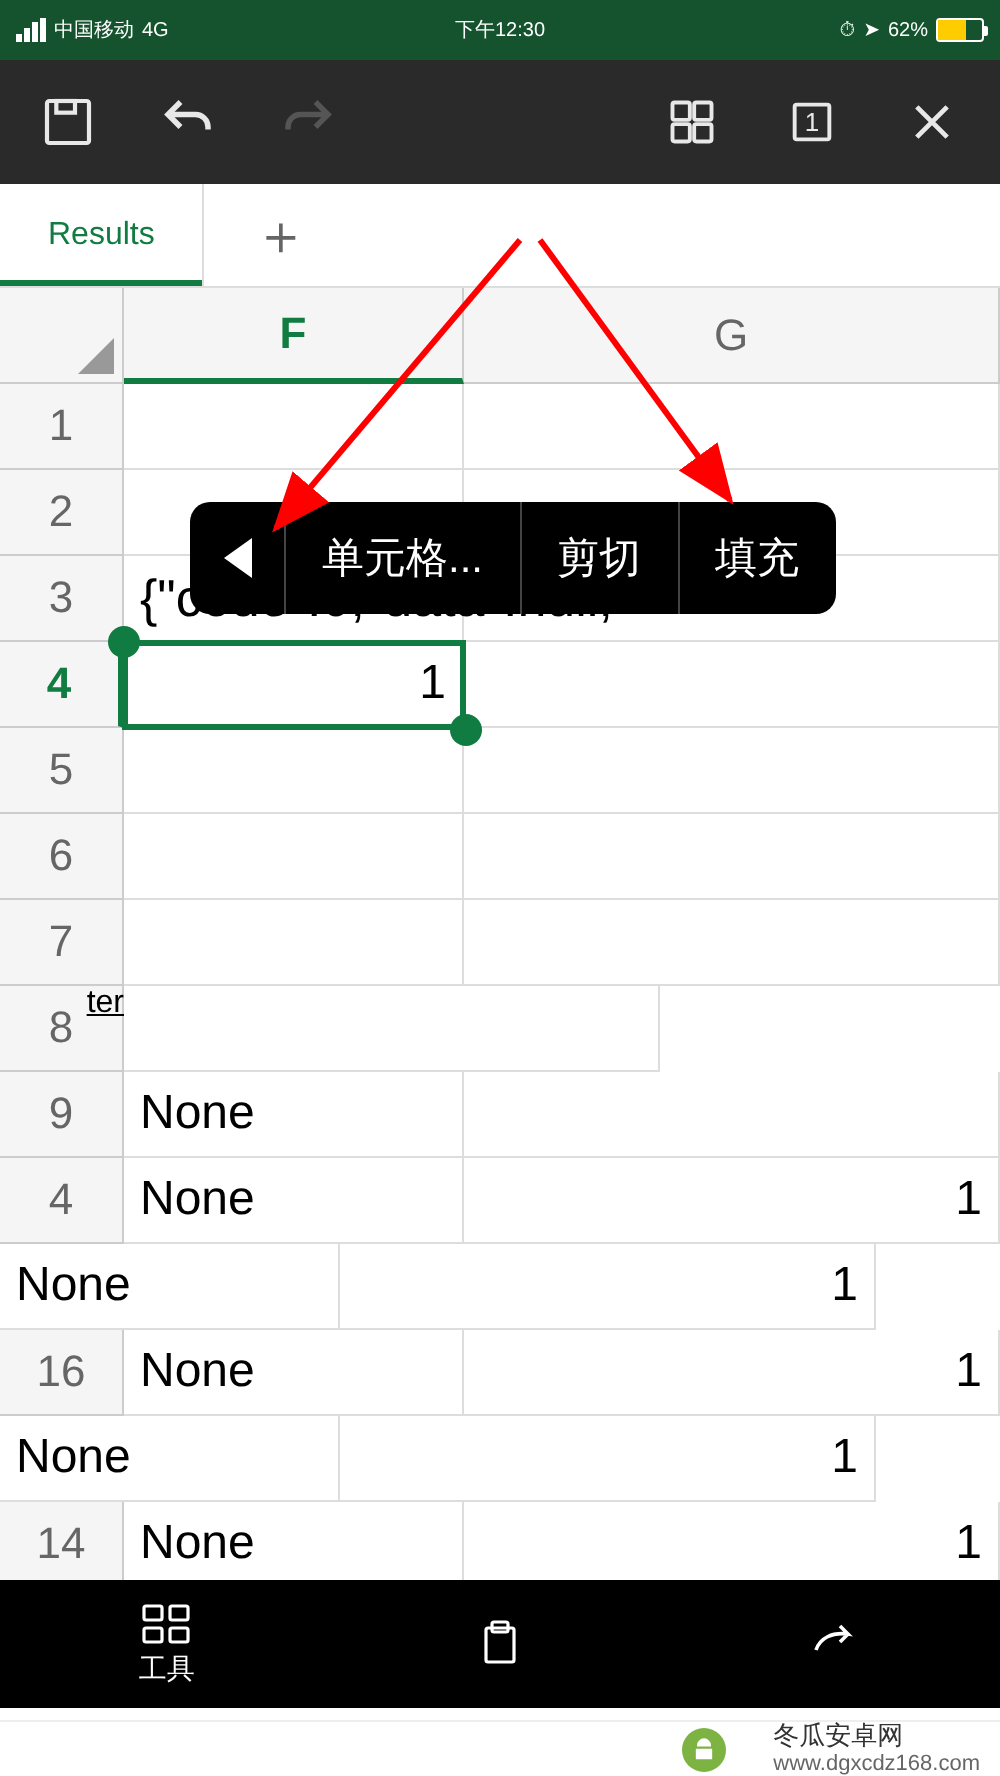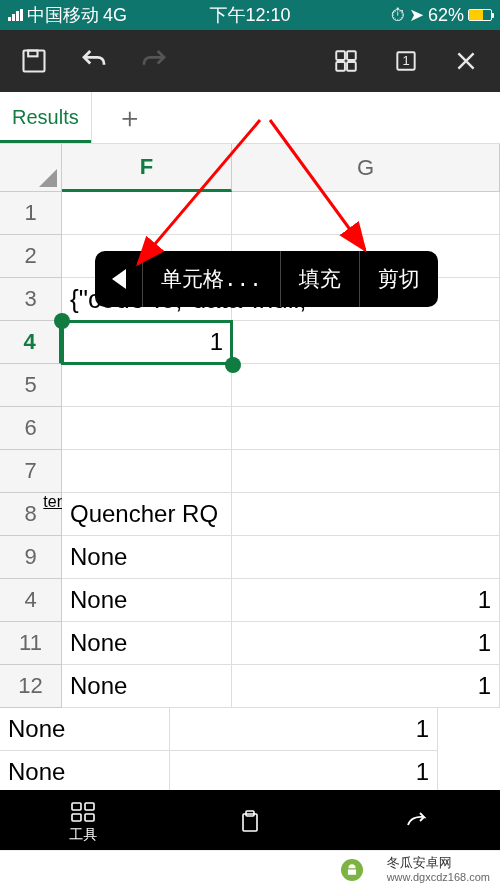--- a/index.html
+++ b/index.html
@@ -12,26 +12,26 @@
       width: 500px;
       height: 888px;
       background: #fff;
       position: relative;
       overflow: hidden;
     }
     
     
     .status-bar {
       height: 30px;
-      background: #0f766e;
+      background: #14532d;
       color: #fff;
       display: flex;
       align-items: center;
       padding: 0 8px;
-      font-size: 18px;
+      font-size: 10px;
       justify-content: space-between;
     }
     .status-left {
       display: flex;
       align-items: center;
       gap: 4px;
     }
     .signal-bars {
       display: flex;
       align-items: flex-end;
@@ -102,24 +102,24 @@
     }
     .icon.disabled { color: #555; }
     
     
     .tab-bar {
       height: 52px;
       display: flex;
       border-bottom: 1px solid #ddd;
     }
     .tab {
-      padding: 0 12px;
-      display: flex;
-      align-items: center;
-      font-size: 20px;
+      padding: 0 24px;
+      display: flex;
+      align-items: center;
+      font-size: 16px;
       position: relative;
     }
     .tab.active {
       color: #107c41;
     }
     .tab.active::after {
       content: '';
       position: absolute;
       bottom: 0;
       left: 0;
@@ -272,21 +272,20 @@
       content: '';
       border-top: 10px solid transparent;
       border-bottom: 10px solid transparent;
       border-right: 14px solid #fff;
     }
     .ctx-item {
       padding: 14px 18px;
       color: #fff;
       font-size: 21px;
       border-right: 1px solid #444;
-      font-family: Liberation Mono, monospace;
     }
     .ctx-item:last-child { border-right: none; }
     
     
     .anno-svg {
       position: absolute;
       top: 0;
       left: 0;
       pointer-events: none;
       z-index: 200;
@@ -319,21 +318,21 @@
       display: flex;
       align-items: center;
     }
     
     
     .watermark {
       position: absolute;
       bottom: 0;
       left: 0;
       right: 0;
-      height: 38px;
+      height: 28px;
       background: #fff;
       display: flex;
       align-items: center;
       justify-content: flex-end;
       padding: 12px 10px;
       gap: 24px;
       font-size: 11px;
       color: #666;
       border-top: 1px solid #eee;
     }
@@ -361,21 +360,21 @@
   <div class="status-left">
     <div class="signal-bars">
         <span></span>
         <span></span>
         <span></span>
         <span></span>
       </div>
     <span>中国移动</span>
     <span>4G</span>
   </div>
-  <div class="status-center">下午12:10</div>
+  <div class="status-center">下午12:30</div>
   <div class="status-right">
     <span>⏱</span>
     <span>➤</span>
     <span>62%</span>
     <div class="battery">
         <div class="battery-fill"></div>
       </div>
   </div>
 </div>
 
@@ -472,58 +471,57 @@
   <div class="row">
       <div class="row-header">7</div>
       <div class="cell"></div>
       <div class="cell cell-g"></div>
     </div>
   <div class="row">
       <div class="row-header">8</div>
       <div class="cell-e">
         <span class="cell-e-content">ter</span>
       </div>
-      <div class="cell">Quencher RQ</div>
       <div class="cell cell-g"></div>
     </div>
   <div class="row">
       <div class="row-header">9</div>
       <div class="cell">None</div>
       <div class="cell cell-g"></div>
     </div>
   <div class="row">
       <div class="row-header">4</div>
       <div class="cell">None</div>
       <div class="cell cell-g">1</div>
     </div>
   <div class="row">
-      <div class="row-header">11</div>
       <div class="cell">None</div>
       <div class="cell cell-g">1</div>
     </div>
   <div class="row">
-      <div class="row-header">12</div>
+      <div class="row-header">16</div>
       <div class="cell">None</div>
       <div class="cell cell-g">1</div>
     </div>
   <div class="row">
       <div class="cell">None</div>
       <div class="cell cell-g">1</div>
     </div>
   <div class="row">
+      <div class="row-header">14</div>
       <div class="cell">None</div>
       <div class="cell cell-g">1</div>
     </div>
 </div>
 
 <div class="ctx-menu">
   <div class="ctx-arrow"></div>
   <div class="ctx-item">单元格...</div>
+  <div class="ctx-item">剪切</div>
   <div class="ctx-item">填充</div>
-  <div class="ctx-item">剪切</div>
 </div>
 
 <svg class="anno-svg" width="500" height="888">
   <defs>
     <marker id="ah" markerWidth="12" markerHeight="12" refX="9" refY="4" orient="auto">
       <path d="M0,0 L10,4 L0,8 Z" fill="#ff0000"></path>
     </marker>
   </defs>
   <line x1="260" y1="120" x2="138" y2="264" stroke="#ff0000" stroke-width="3" marker-end="url(#ah)"></line>
   <line x1="270" y1="120" x2="365" y2="250" stroke="#ff0000" stroke-width="3" marker-end="url(#ah)"></line>

